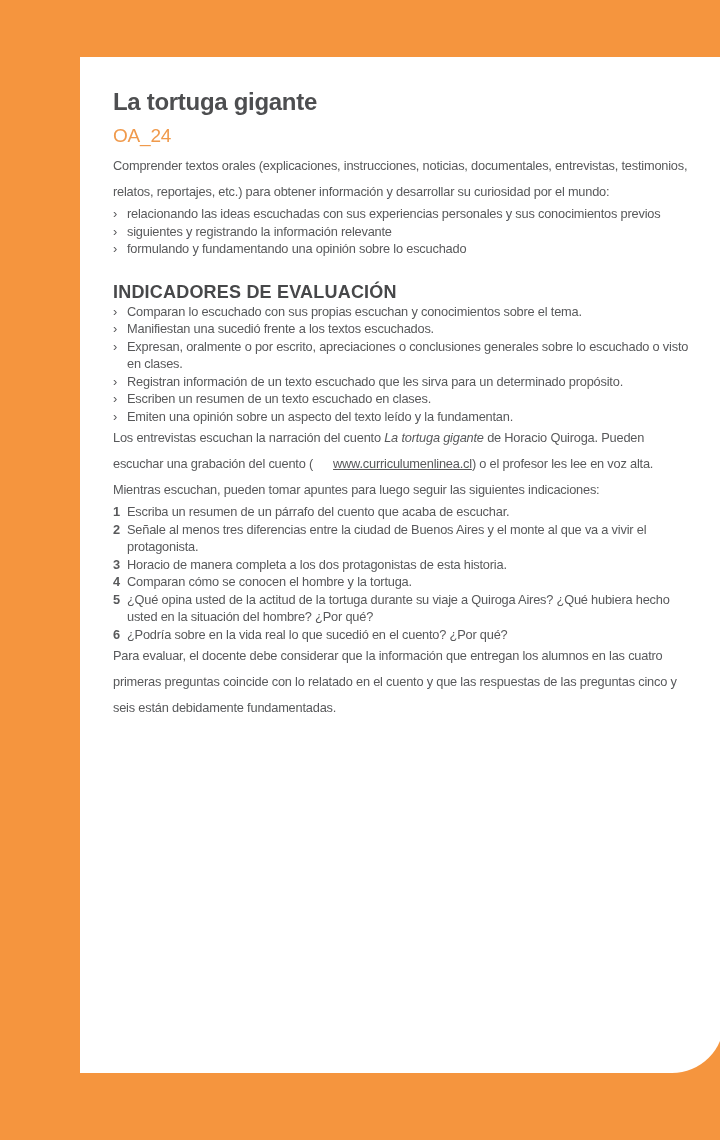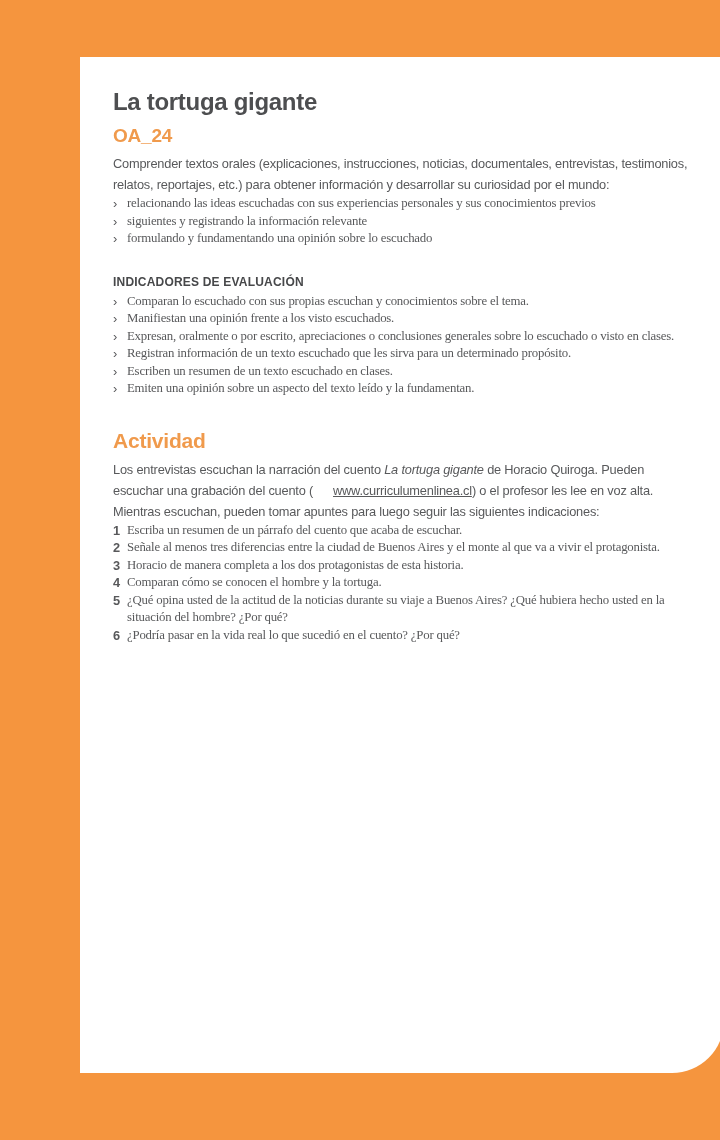--- a/index.html
+++ b/index.html
@@ -39,41 +39,41 @@
     font-size: 24px;
     line-height: 28px;
     font-weight: bold;
     letter-spacing: -0.3px;
     color: var(--title-text);
   }
   h2.accent {
     margin: 9px 0 6px 0;
     font-size: 19px;
     line-height: 22px;
-    font-weight: bold;
+    font-weight: normal;
     color: var(--accent-orange);
     letter-spacing: -0.2px;
   }
   h2.accent.big {
     font-size: 21px;
     line-height: 24px;
     margin: 31px 0 6px 0;
   }
   h3.subhead {
     margin: 26px 0 3px 0;
-    font-size: 12px;
+    font-size: 18px;
     line-height: 16px;
     font-weight: bold;
     letter-spacing: 0.2px;
     color: var(--subhead-text);
   }
   p.body-text {
     margin: 0;
     font-size: 12.8px;
-    line-height: 21px;
+    line-height: 26px;
     letter-spacing: -0.2px;
     color: var(--body-text);
   }
   ul.bullet-list, ol.step-list {
     list-style: none;
     margin: 0;
     padding: 0;
   }
   ul.bullet-list li, ol.step-list li {
     display: flex;
@@ -85,21 +85,21 @@
   .bullet-glyph {
     flex: none;
     width: 14px;
     color: var(--body-text);
   }
   .step-num {
     flex: none;
     width: 14px;
     font-weight: bold;
   }
-  .li-text { flex: 1; font-family: Liberation Serif, serif; }
+  .li-text { flex: 1; }
   em.story-title { font-style: italic; }
   a.doc-link {
     color: inherit;
     text-decoration: underline;
     cursor: pointer;
     padding-left: 20px;
   }
 </style>
 </head>
 <body>
@@ -130,21 +130,21 @@
 
     <section>
       <h3 class="subhead">INDICADORES DE EVALUACIÓN</h3>
       <ul class="bullet-list" id="indicadores-bullets">
           <li>
             <span class="bullet-glyph">›</span>
             <span class="li-text">Comparan lo escuchado con sus propias escuchan y conocimientos sobre el tema.</span>
           </li>
           <li>
             <span class="bullet-glyph">›</span>
-            <span class="li-text">Manifiestan una opinión frente a los visto escuchados.</span>
+            <span class="li-text">Manifiestan una sucedió frente a los textos escuchados.</span>
           </li>
           <li>
             <span class="bullet-glyph">›</span>
             <span class="li-text">Expresan, oralmente o por escrito, apreciaciones o conclusiones generales sobre lo escuchado o visto en clases.</span>
           </li>
           <li>
             <span class="bullet-glyph">›</span>
             <span class="li-text">Registran información de un texto escuchado que les sirva para un determinado propósito.</span>
           </li>
           <li>
@@ -152,47 +152,47 @@
             <span class="li-text">Escriben un resumen de un texto escuchado en clases.</span>
           </li>
           <li>
             <span class="bullet-glyph">›</span>
             <span class="li-text">Emiten una opinión sobre un aspecto del texto leído y la fundamentan.</span>
           </li>
         </ul>
     </section>
 
     <section>
-      <h2 class="accent big">Actividad</h2>
       <p class="body-text"><span>Los entrevistas escuchan la narración del cuento </span><em class="story-title">La tortuga gigante</em><span> de Horacio Quiroga. Pueden escuchar una grabación del cuento (</span><a class="doc-link">www.curriculumenlinea.cl</a><span>) o el profesor les lee en voz alta. Mientras escuchan, pueden tomar apuntes para luego seguir las siguientes indicaciones:</span></p>
       <ol class="step-list" id="actividad-steps">
           <li>
             <span class="step-num">1</span>
             <span class="li-text">Escriba un resumen de un párrafo del cuento que acaba de escuchar.</span>
           </li>
           <li>
             <span class="step-num">2</span>
             <span class="li-text">Señale al menos tres diferencias entre la ciudad de Buenos Aires y el monte al que va a vivir el protagonista.</span>
           </li>
           <li>
             <span class="step-num">3</span>
             <span class="li-text">Horacio de manera completa a los dos protagonistas de esta historia.</span>
           </li>
           <li>
             <span class="step-num">4</span>
             <span class="li-text">Comparan cómo se conocen el hombre y la tortuga.</span>
           </li>
           <li>
             <span class="step-num">5</span>
-            <span class="li-text">¿Qué opina usted de la actitud de la noticias durante su viaje a Buenos Aires? ¿Qué hubiera hecho usted en la situación del hombre? ¿Por qué?</span>
+            <span class="li-text">¿Qué opina usted de la actitud de la tortuga durante su viaje a Quiroga Aires? ¿Qué hubiera hecho usted en la situación del hombre? ¿Por qué?</span>
           </li>
           <li>
             <span class="step-num">6</span>
-            <span class="li-text">¿Podría pasar en la vida real lo que sucedió en el cuento? ¿Por qué?</span>
+            <span class="li-text">¿Podría sobre en la vida real lo que sucedió en el cuento? ¿Por qué?</span>
           </li>
         </ol>
     </section>
 
     <section>
+      <p class="body-text">Para evaluar, el docente debe considerar que la información que entregan los alumnos en las cuatro primeras preguntas coincide con lo relatado en el cuento y que las respuestas de las preguntas cinco y seis están debidamente fundamentadas.</p>
     </section>
 
   </div>
 </div>
 
 </body></html>

